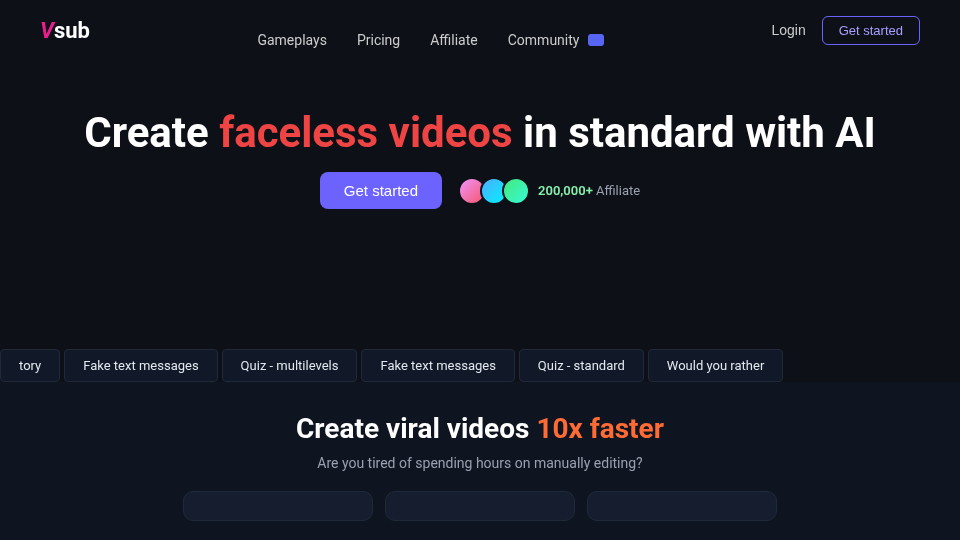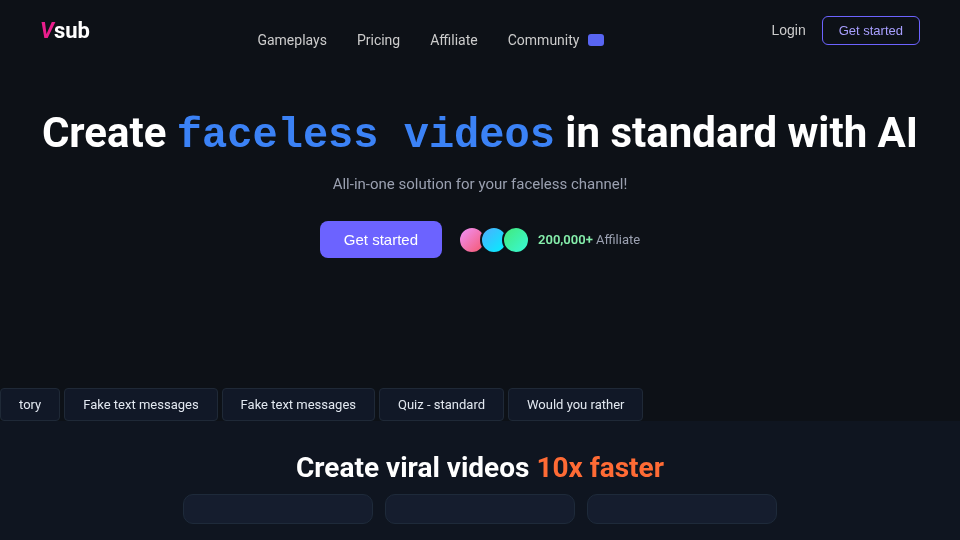--- a/index.html
+++ b/index.html
@@ -83,22 +83,21 @@
 
     .hero-title {
       font-size: 42px;
       font-weight: 700;
       color: #fff;
       line-height: 1.2;
       margin-bottom: 14px;
     }
 
     .hero-title .highlight {
-      color: #3b82f6;
-      font-family: Liberation Mono, monospace;
+      color: #ef4444;
     }
 
     .hero-subtitle {
       font-size: 15px;
       color: #9aa0b0;
       margin-bottom: 28px;
     }
 
     .hero-cta {
       display: flex;
@@ -162,20 +161,21 @@
       margin: 0 auto;
     }
 
     
     .tags-strip {
       display: flex;
       align-items: center;
       gap: 0;
       overflow: hidden;
       padding: 0;
+      margin-top: 10px;
       width: 100%;
     }
 
     .tag-item {
       display: inline-flex;
       align-items: center;
       background: #111827;
       border: 1px solid #1f2937;
       color: #e2e8f0;
       padding: 8px 18px;
@@ -261,21 +261,20 @@
   <div class="nav-right">
     <button class="btn-login">Login</button>
     <button class="btn-get-started-nav">Get started</button>
   </div>
 </nav>
 
 <section class="hero">
   <h1 class="hero-title">
     <span>Create </span><span class="highlight">faceless videos</span><span> in standard with AI</span>
   </h1>
-  <p class="hero-subtitle">All-in-one solution for your faceless channel!</p>
   <div class="hero-cta">
     <button class="btn-get-started">Get started</button>
     <div class="creators-row">
       <div class="avatars">
         <div class="avatar avatar-1"></div>
         <div class="avatar avatar-2"></div>
         <div class="avatar avatar-3"></div>
       </div>
       <p class="creators-text">
         <strong>200,000+</strong> <span>Affiliate</span>
@@ -283,29 +282,31 @@
     </div>
   </div>
 </section>
 
 <div class="video-area"></div>
 
 <div class="tags-strip">
 
 <div class="tag-item">tory</div>
     <div class="tag-item">Fake text messages</div>
+    <div class="tag-item">Quiz - multilevels</div>
     <div class="tag-item">Fake text messages</div>
     <div class="tag-item">Quiz - standard</div>
     <div class="tag-item">Would you rather</div>
   </div>
 
 <div class="bottom-section">
   <h2 class="bottom-title">
     <span>Create viral videos </span><span class="highlight-orange">10x faster</span>
   </h2>
+  <p class="bottom-subtitle">Are you tired of spending hours on manually editing?</p>
 
   <div class="cards-row">
 
   <div class="card">
       
       
     </div>
       <div class="card">
       
       

